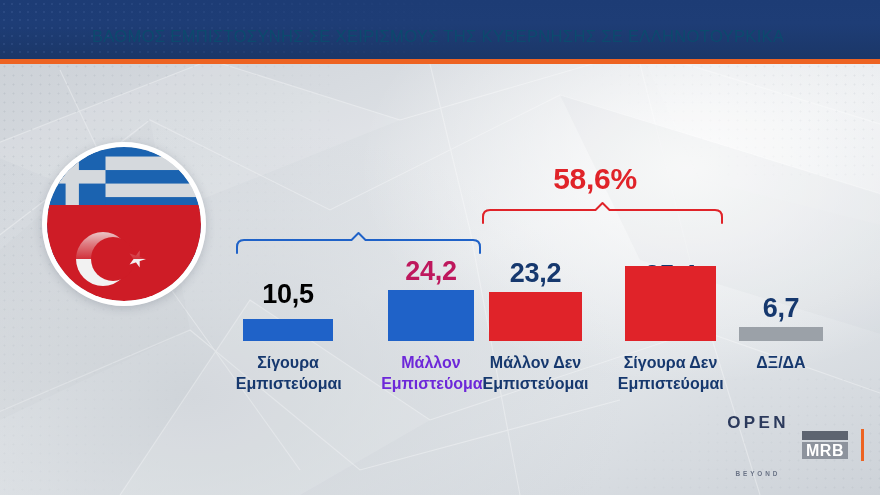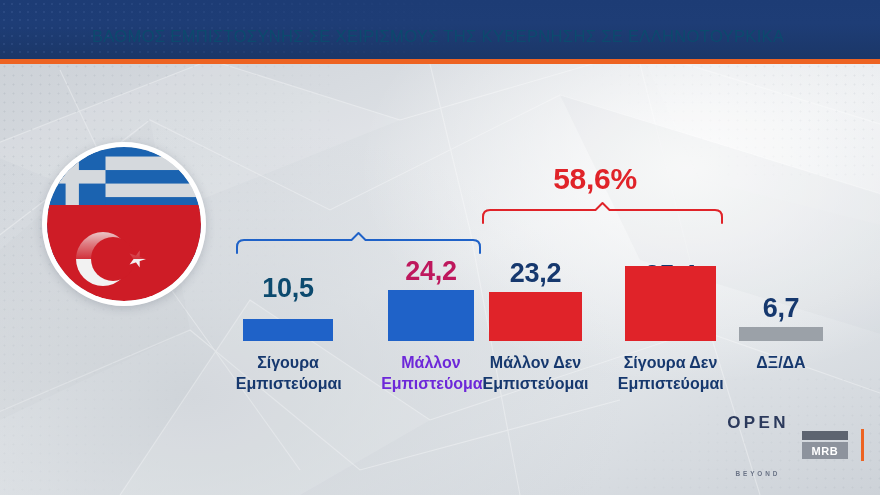--- a/index.html
+++ b/index.html
@@ -221,21 +221,21 @@
     gap: 2px;
   }
   .logo-mrb-bar {
     height: 9px;
     background: #5d6470;
   }
   .logo-mrb-box {
     height: 17px;
     background: #8d939d;
     color: #ffffff;
-    font-size: 11px;
+    font-size: 16px;
     font-weight: bold;
     letter-spacing: .6px;
     display: flex;
     align-items: center;
     justify-content: center;
   }
   .logo-accent {
     width: 3px;
     height: 32px;
     background: #ed6322;
@@ -304,21 +304,21 @@
 
   <svg id="chart" viewBox="0 0 880 495">
     <g id="brackets">
         <path d="M 237 253 L 237 247 Q 237 240 244 240 L 351.5 240 L 358.5 233 L 365.5 240 L 473 240 Q 480 240 480 247 L 480 253" fill="none" stroke="#1f62c8" stroke-width="2" stroke-linecap="round" stroke-linejoin="round"></path>
         <path d="M 483 223 L 483 217 Q 483 210 490 210 L 595.5 210 L 602.5 203 L 609.5 210 L 715 210 Q 722 210 722 217 L 722 223" fill="none" stroke="#e02329" stroke-width="2" stroke-linecap="round" stroke-linejoin="round"></path>
       </g>
   </svg>
 
   <div id="bars">
       <div class="bar-col" style="left: 243px; width: 90px; top: 0px; height: 495px;">
-        <div class="bar-value" style="top: 273px; color: #0c4a6e;">10,5</div>
+        <div class="bar-value" style="top: 279px; color: #000000;">10,5</div>
         <div class="bar-rect" style="top: 318.74px; height: 22.26px; background: rgb(31, 98, 200);"></div>
         <div class="bar-label" style="top: 352px; color: rgb(22, 56, 110);">Σίγουρα
 Εμπιστεύομαι</div>
       </div>
       <div class="bar-col" style="left: 388px; width: 86px; top: 0px; height: 495px;">
         <div class="bar-value" style="top: 255.696px; color: #be185d;">24,2</div>
         <div class="bar-rect" style="top: 289.696px; height: 51.304px; background: rgb(31, 98, 200);"></div>
         <div class="bar-label" style="top: 352px; color: #6d28d9;">Μάλλον
 Εμπιστεύομαι</div>
       </div>

